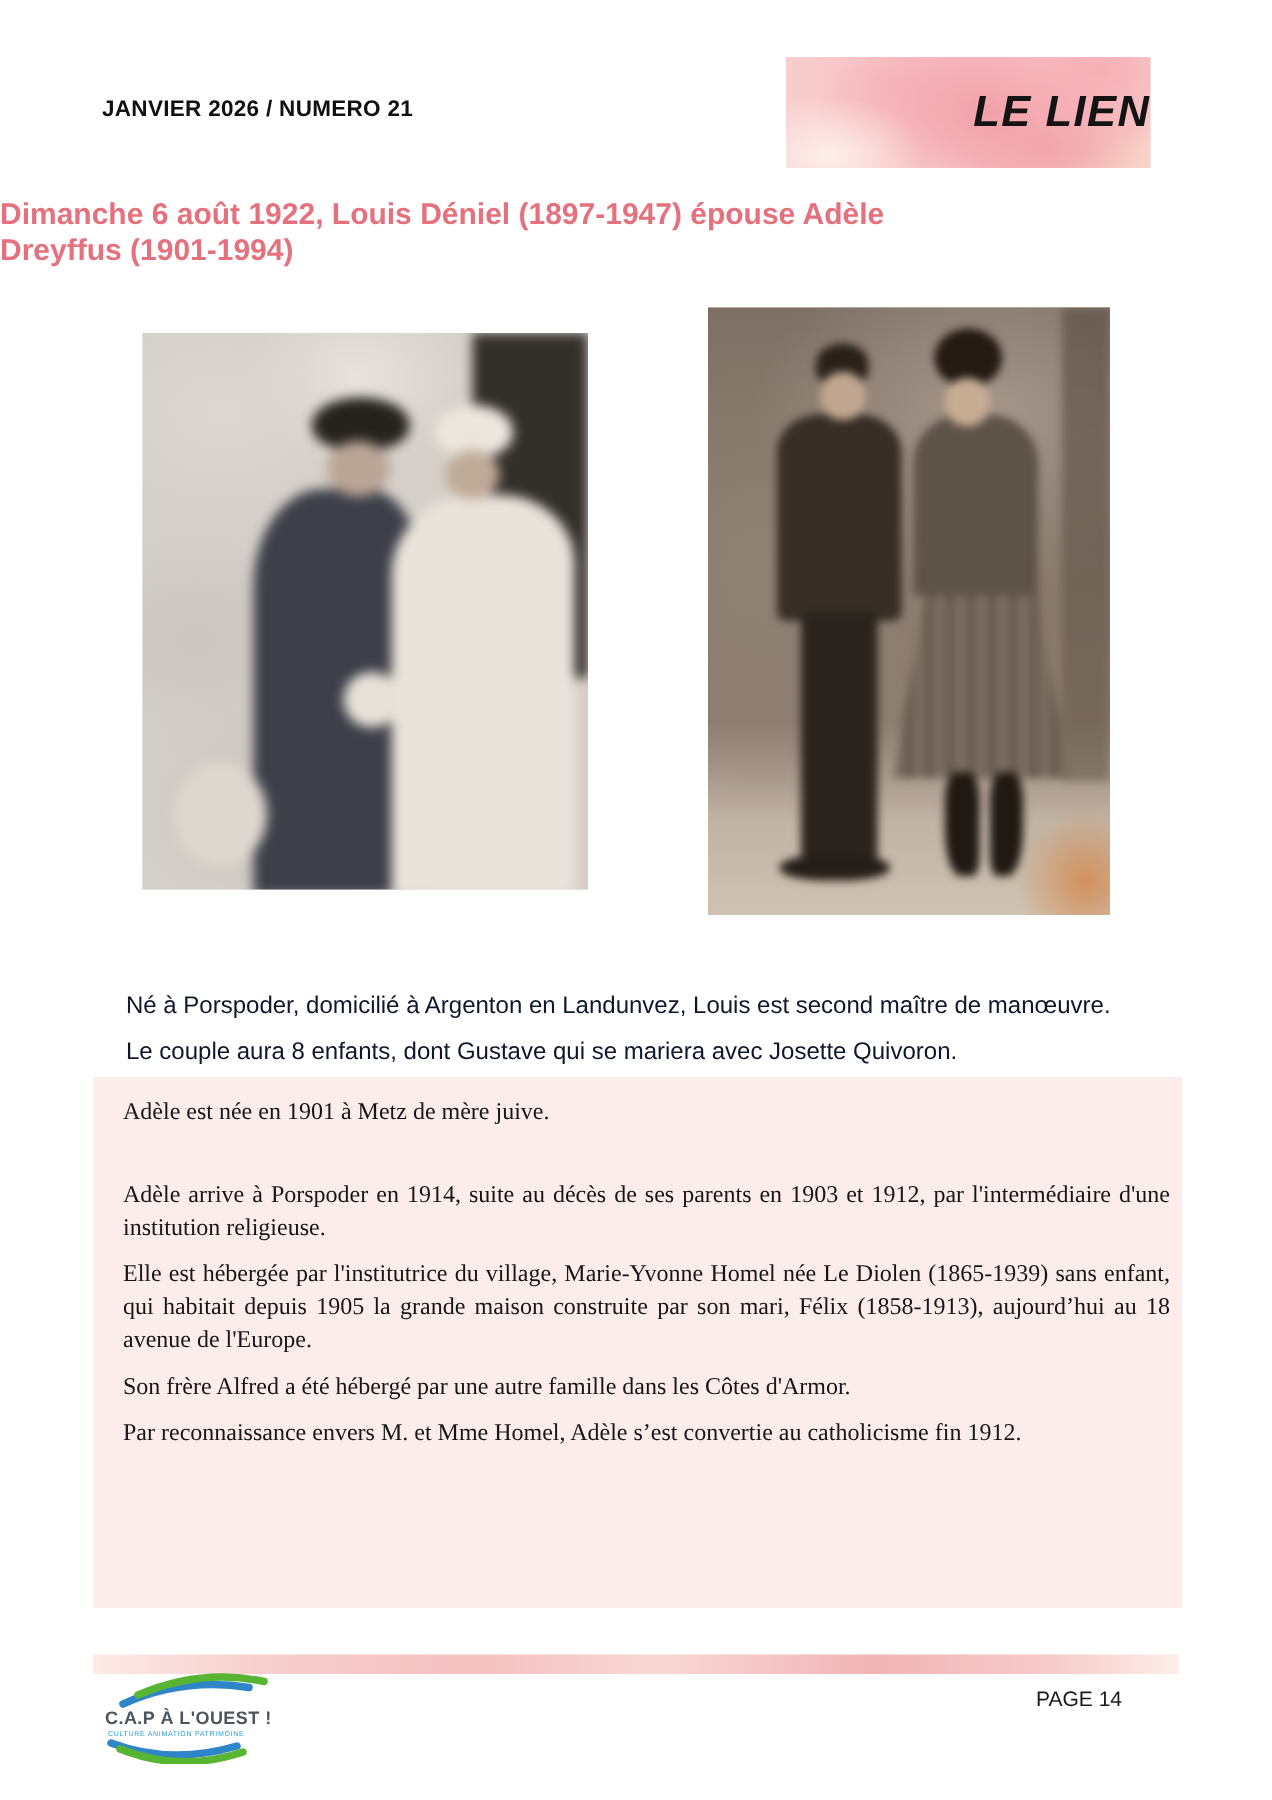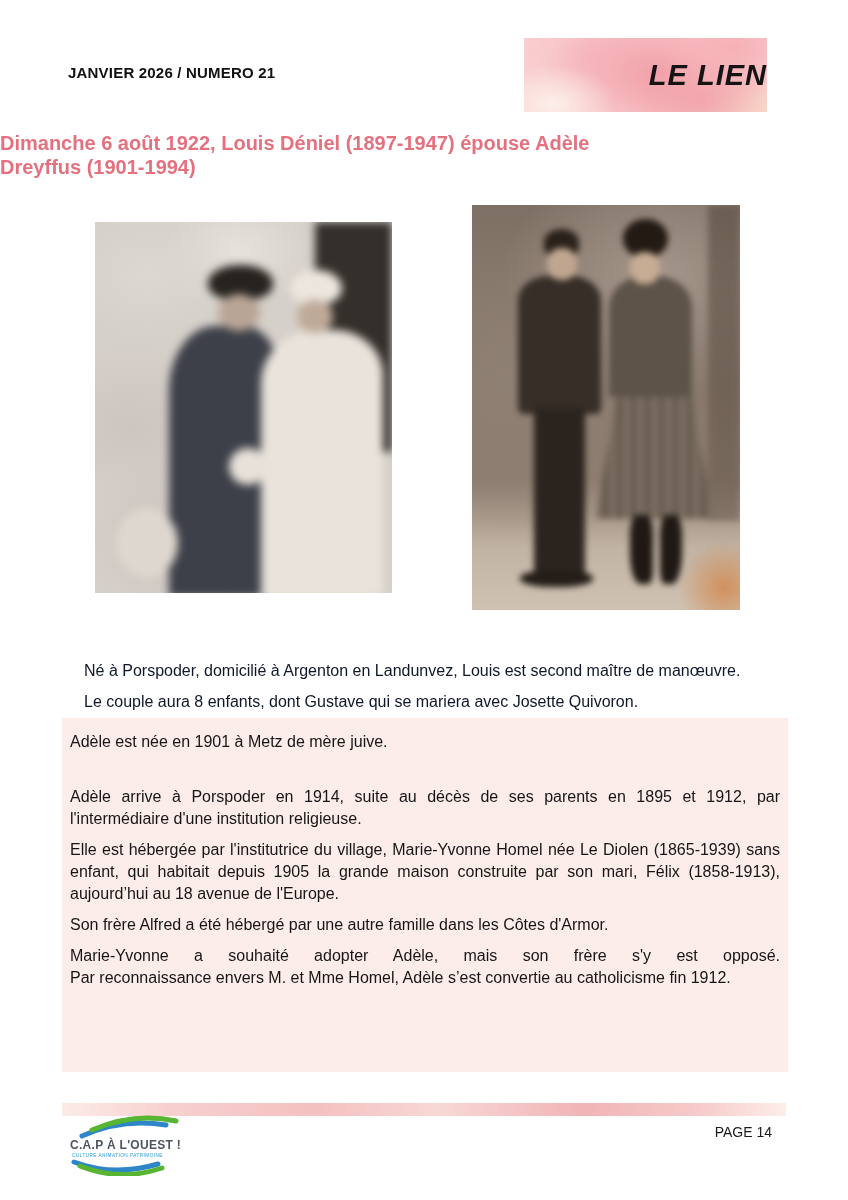--- a/index.html
+++ b/index.html
@@ -70,30 +70,30 @@
   .pr-boot1  { left:59%; top:76.5%; width:8.5%; height:17%; background:#1f1813; border-radius:30% 30% 20% 45%; }
   .pr-boot2  { left:70%; top:76.5%; width:8.5%; height:17%; background:#1f1813; border-radius:30% 30% 45% 20%; }
   .pr-glow   { left:70%; top:78%; width:48%; height:33%;
       background:radial-gradient(closest-side, rgba(213,128,62,.72), rgba(213,128,62,0) 72%); }
 
   
   .intro { position:absolute; left:84px; top:629px; width:714px; font-size:16px; line-height:19px; color:#0f172a;margin-top:32px; }
   .intro p { margin-bottom:12px; }
   .highlight { position:absolute; left:62px; top:718px; width:726px; height:354px;
     background:#fcedeb; padding:13px 8px 0 8px; font-size:16px; line-height:22px; color:#161616; }
-  .highlight p { margin:0 0 9px 0; }
+  .highlight p { margin:0 0 9px 12px;font-family:Liberation Serif, serif; }
   .highlight p.just { text-align:justify; }
   .highlight p.gap-after { margin-bottom:33px; }
   .highlight p.stretch { text-align:justify; text-align-last:justify; margin-bottom:0; }
 
   
   .footer-strip { position:absolute; left:62px; top:1103px; width:724px; height:13px;
     background:linear-gradient(90deg,#fcebe7 0%, #f7d0ce 15%, #f4c0c0 35%, #f8d8d4 52%, #f1b4b7 72%, #f6cbc9 88%, #fdeee9 100%); }
   .logo { position:absolute; left:62px; top:1114px; width:120px; height:62px; }
-  .page-number { position:absolute; right:44px; top:1124px; font-size:14px; color:#1a1a1a; }
+  .page-number { position:absolute; right:68px; top:1124px; font-size:14px; color:#1a1a1a; }
 </style>
 </head>
 <body>
 
 <div class="page">
 
   <div class="issue">JANVIER 2026 / NUMERO 21</div>
   <div class="masthead">
     <span class="masthead-title">LE LIEN</span>
   </div>
@@ -137,24 +137,23 @@
     <div class="part pr-glow"></div>
   </div>
 
   <div class="intro">
     <p>Né à Porspoder, domicilié à Argenton en Landunvez, Louis est second maître de manœuvre.</p>
     <p>Le couple aura 8 enfants, dont Gustave qui se mariera avec Josette Quivoron.</p>
   </div>
 
   <div class="highlight">
     <p class="gap-after">Adèle est née en 1901 à Metz de mère juive.</p>
-    <p class="just">Adèle arrive à Porspoder en 1914, suite au décès de ses parents en 1895 et 1912, par l'intermédiaire d'une institution religieuse.</p>
+    <p class="just">Adèle arrive à Porspoder en 1914, suite au décès de ses parents en 1903 et 1912, par l'intermédiaire d'une institution religieuse.</p>
     <p class="just">Elle est hébergée par l'institutrice du village, Marie-Yvonne Homel née Le Diolen (1865-1939) sans enfant, qui habitait depuis 1905 la grande maison construite par son mari, Félix (1858-1913), aujourd’hui au 18 avenue de l'Europe.</p>
     <p>Son frère Alfred a été hébergé par une autre famille dans les Côtes d'Armor.</p>
-    <p class="stretch">Marie-Yvonne a souhaité adopter Adèle, mais son frère s'y est opposé.</p>
     <p>Par reconnaissance envers M. et Mme Homel, Adèle s’est convertie au catholicisme fin 1912.</p>
   </div>
 
   <div class="footer-strip"></div>
 
   <svg class="logo" viewBox="0 0 120 62" xmlns="http://www.w3.org/2000/svg">
     <path d="M 20 22 Q 60 4 104 11" fill="none" stroke="#2e86c8" stroke-width="5" stroke-linecap="round"></path>
     <path d="M 30 16 Q 72 -2 114 7" fill="none" stroke="#57b531" stroke-width="5" stroke-linecap="round"></path>
     <text x="8" y="35" font-size="12" font-weight="bold" fill="#4d5560" letter-spacing="0.3">C.A.P À L'OUEST !</text>
     <text x="10" y="43" font-size="4.7" fill="#2e9ad8" letter-spacing="0.45">CULTURE ANIMATION PATRIMOINE</text>

